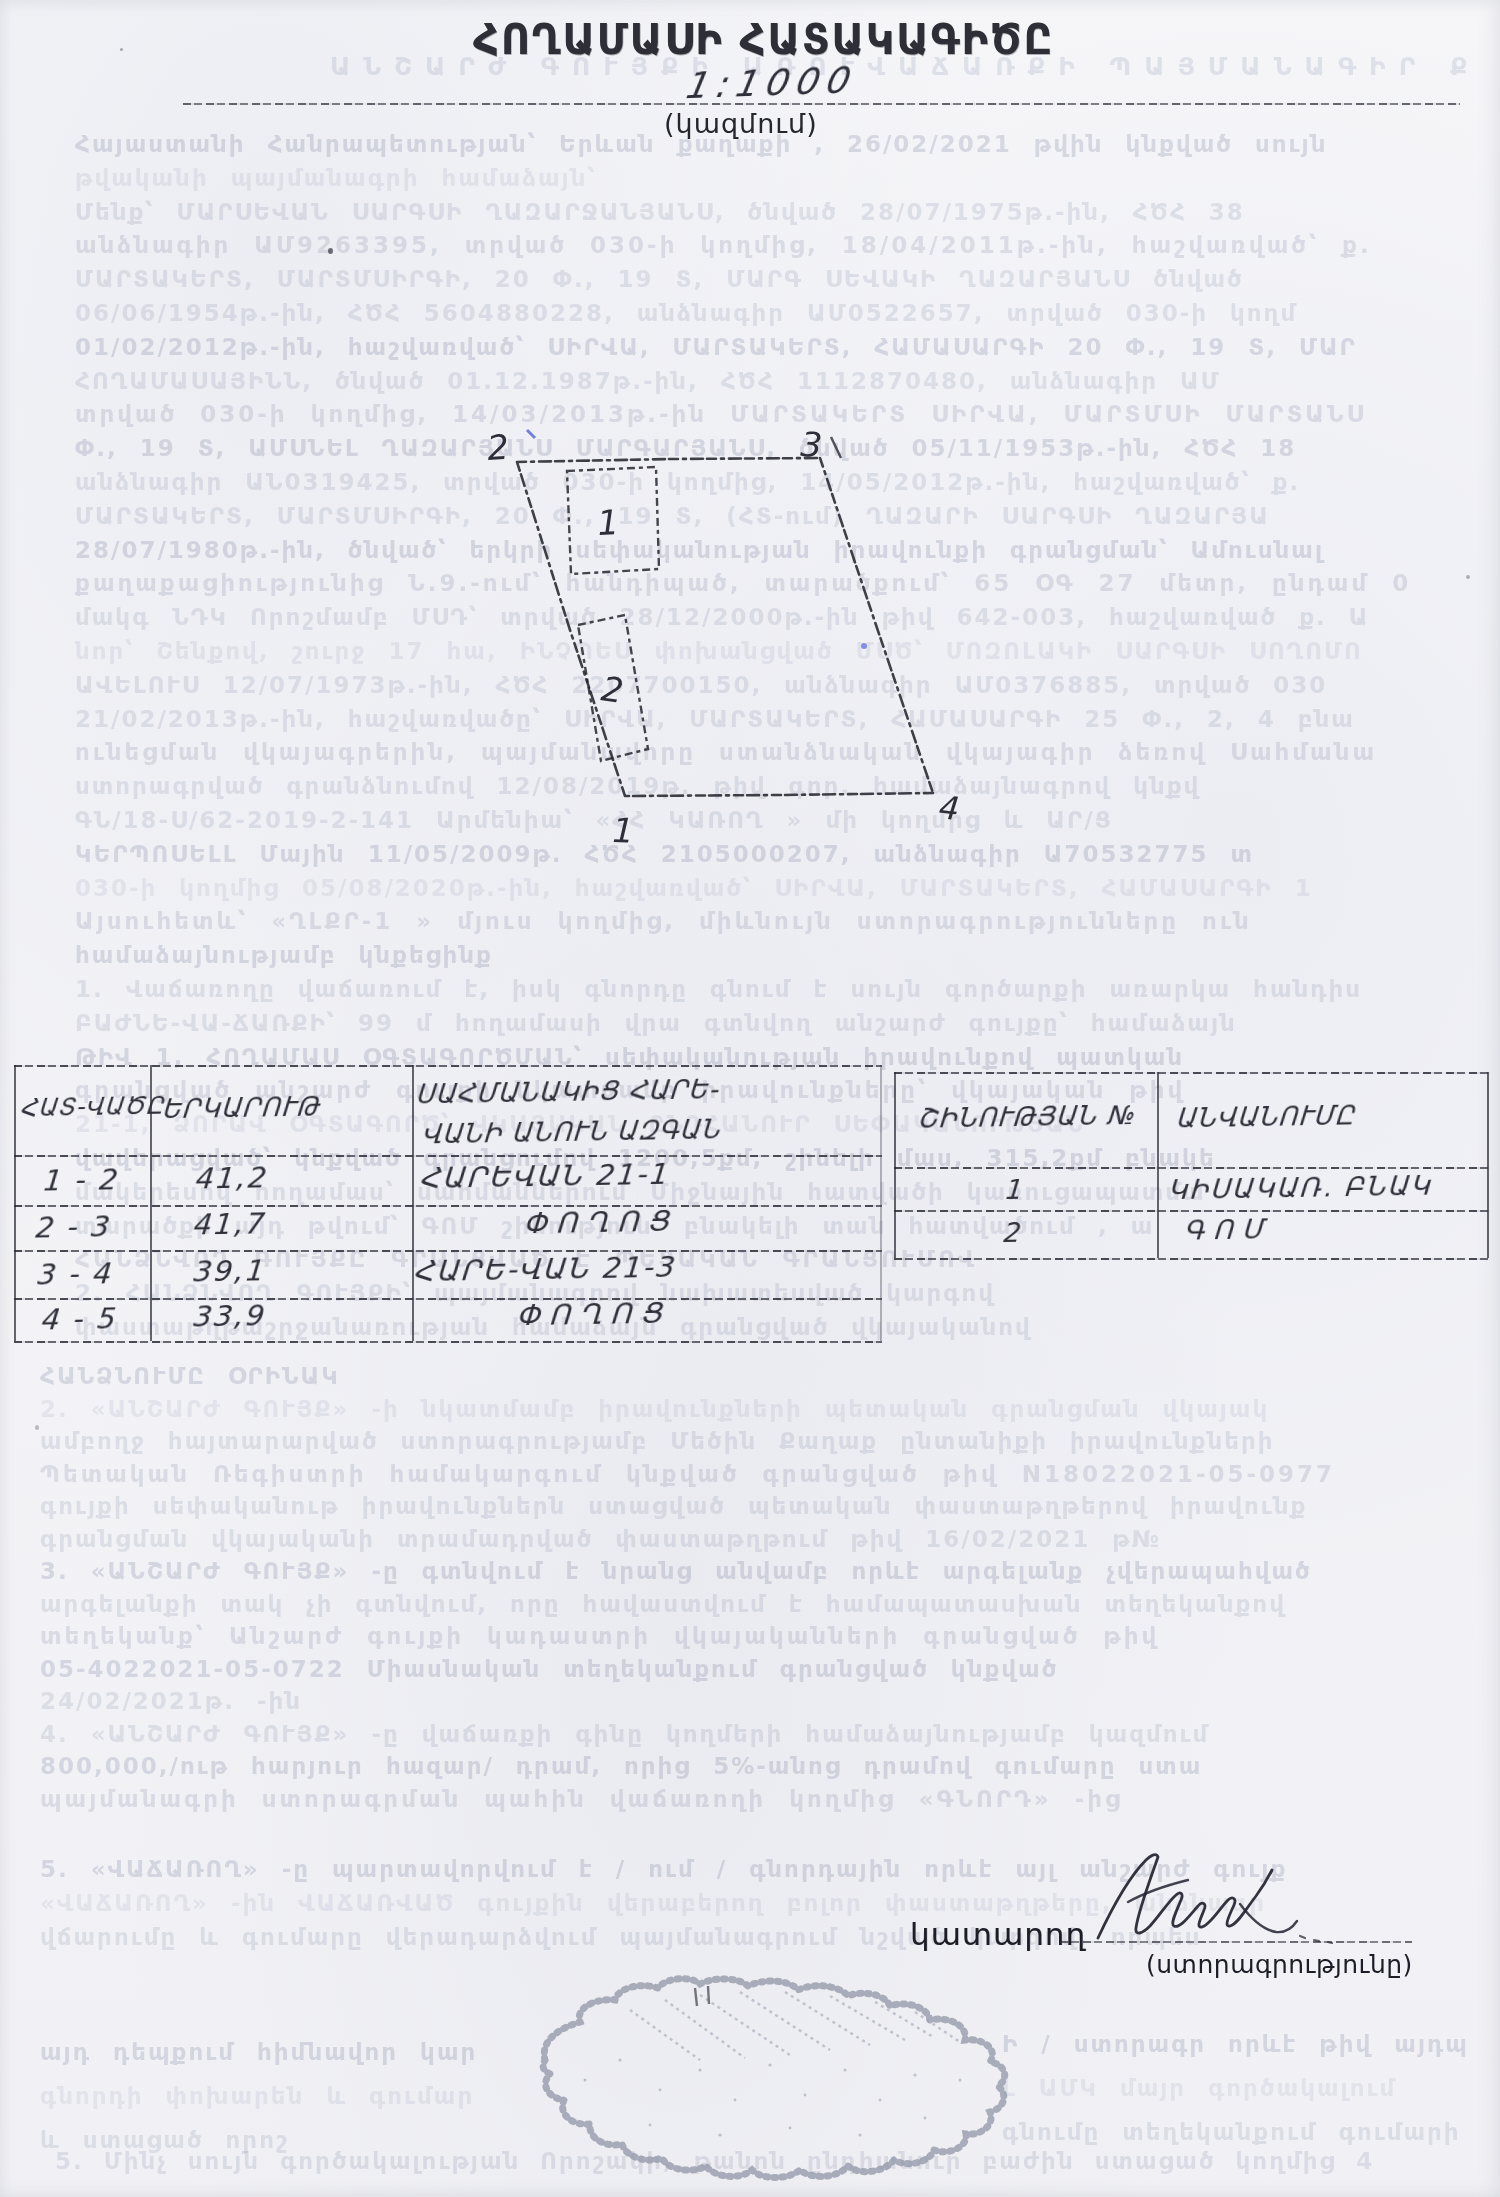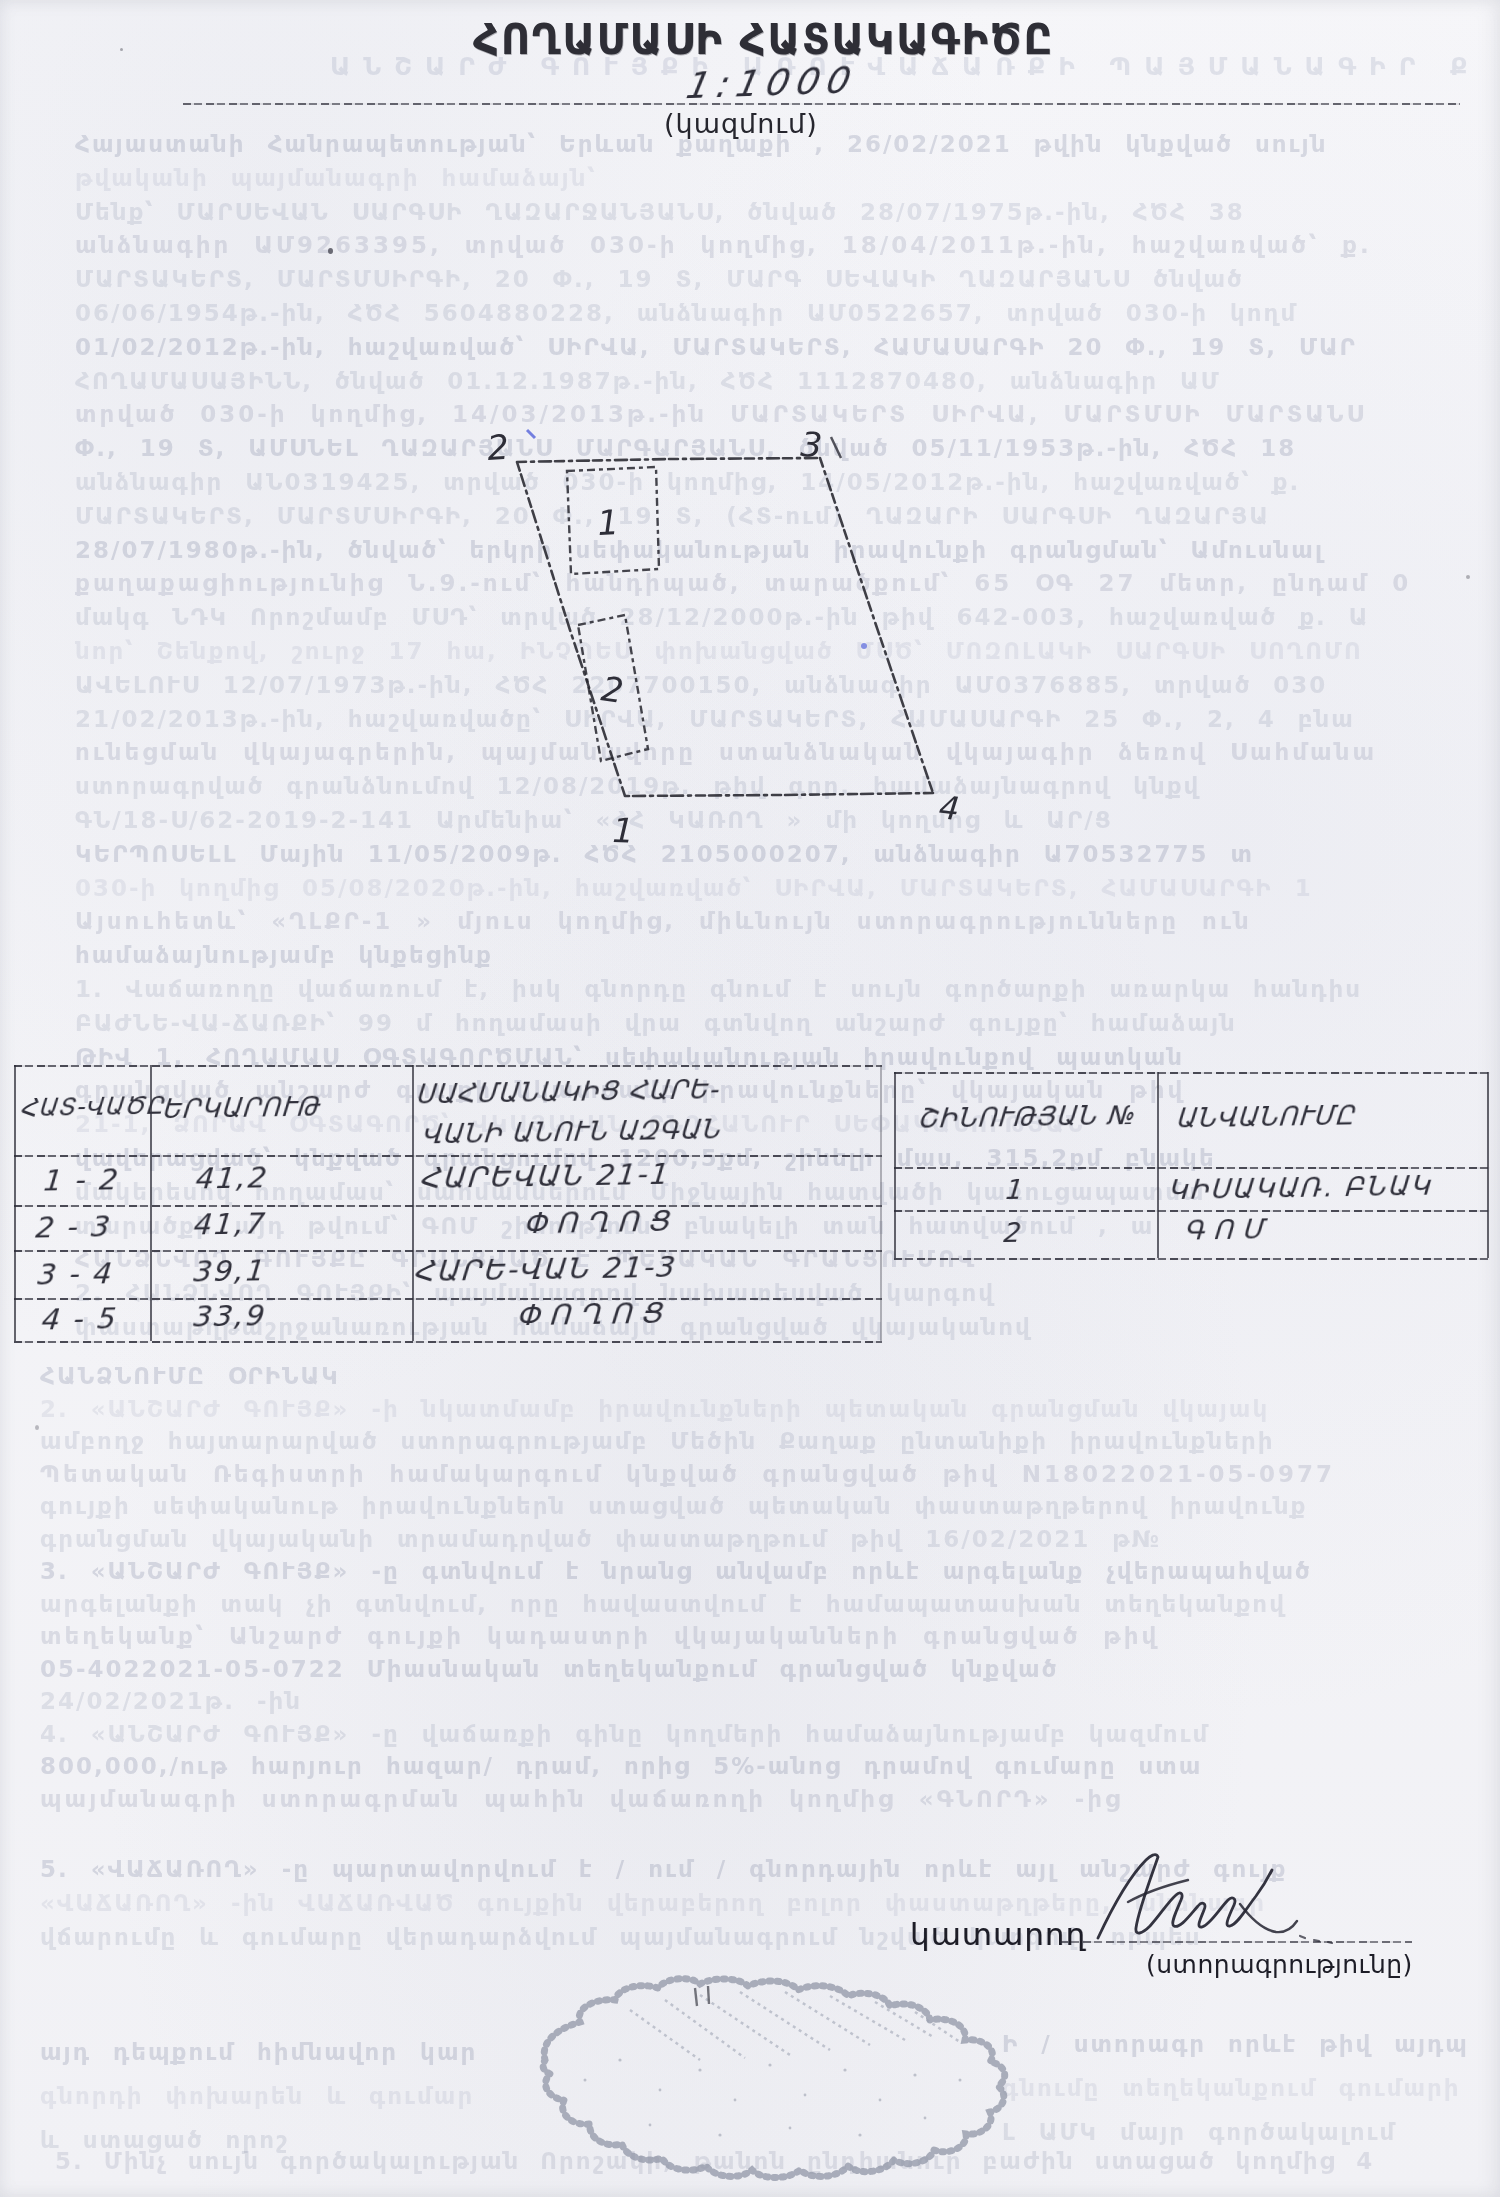--- a/index.html
+++ b/index.html
@@ -124,22 +124,22 @@
       <div>«ՎԱՃԱՌՈՂ» -ին ՎԱՃԱՌՎԱԾ գույքին վերաբերող բոլոր փաստաթղթերը, անձնագր</div>
       <div>վճարումը և գումարը վերադարձվում պայմանագրում նշված կարգով, որպես</div>
     </div>
   <div class="bleed frag" style="left:40px;top:2030px;width:470px;">
       <div>այդ դեպքում հիմնավոր կար</div>
       <div>գնորդի փոխարեն և գումար</div>
       <div>և ստացած որոշ</div>
     </div>
   <div class="bleed frag" style="left:1002px;top:2022px;width:485px;">
       <div>Ի / ստորագր որևէ թիվ այդպ</div>
+      <div>Լ ԱՄԿ մայր գործակալում</div>
       <div>գնումը տեղեկանքում գումարի</div>
-      <div>Լ ԱՄԿ մայր գործակալում</div>
     </div>
   <div class="bleed-one" style="left:55px;top:2148px;width:1400px;">5. Մինչ սույն գործակալության Որոշակի, թանոն ընդհանուր բաժին ստացած կողմից 4</div>
 
   <div class="title">ՀՈՂԱՄԱՍԻ ՀԱՏԱԿԱԳԻԾԸ</div>
   <div class="scale-value hand">1:1000</div>
   <div class="hline" style="left:183px;top:103px;width:1277px;opacity:.85;"></div>
   <div class="scale-label">(կազմում)</div>
 
   <svg style="left:420px;top:400px;" width="600" height="480" viewBox="420 400 600 480">
     <path d="M517,462 L670,459 L820,458 M820,458 L875,622 L933,793 M933,793 L780,795 L625,796 M625,796 L570,630 L517,462" fill="none" stroke="#26262e" stroke-width="2.6" stroke-linecap="round" stroke-dasharray="9 5 3 5 12 4" opacity=".88"></path>

